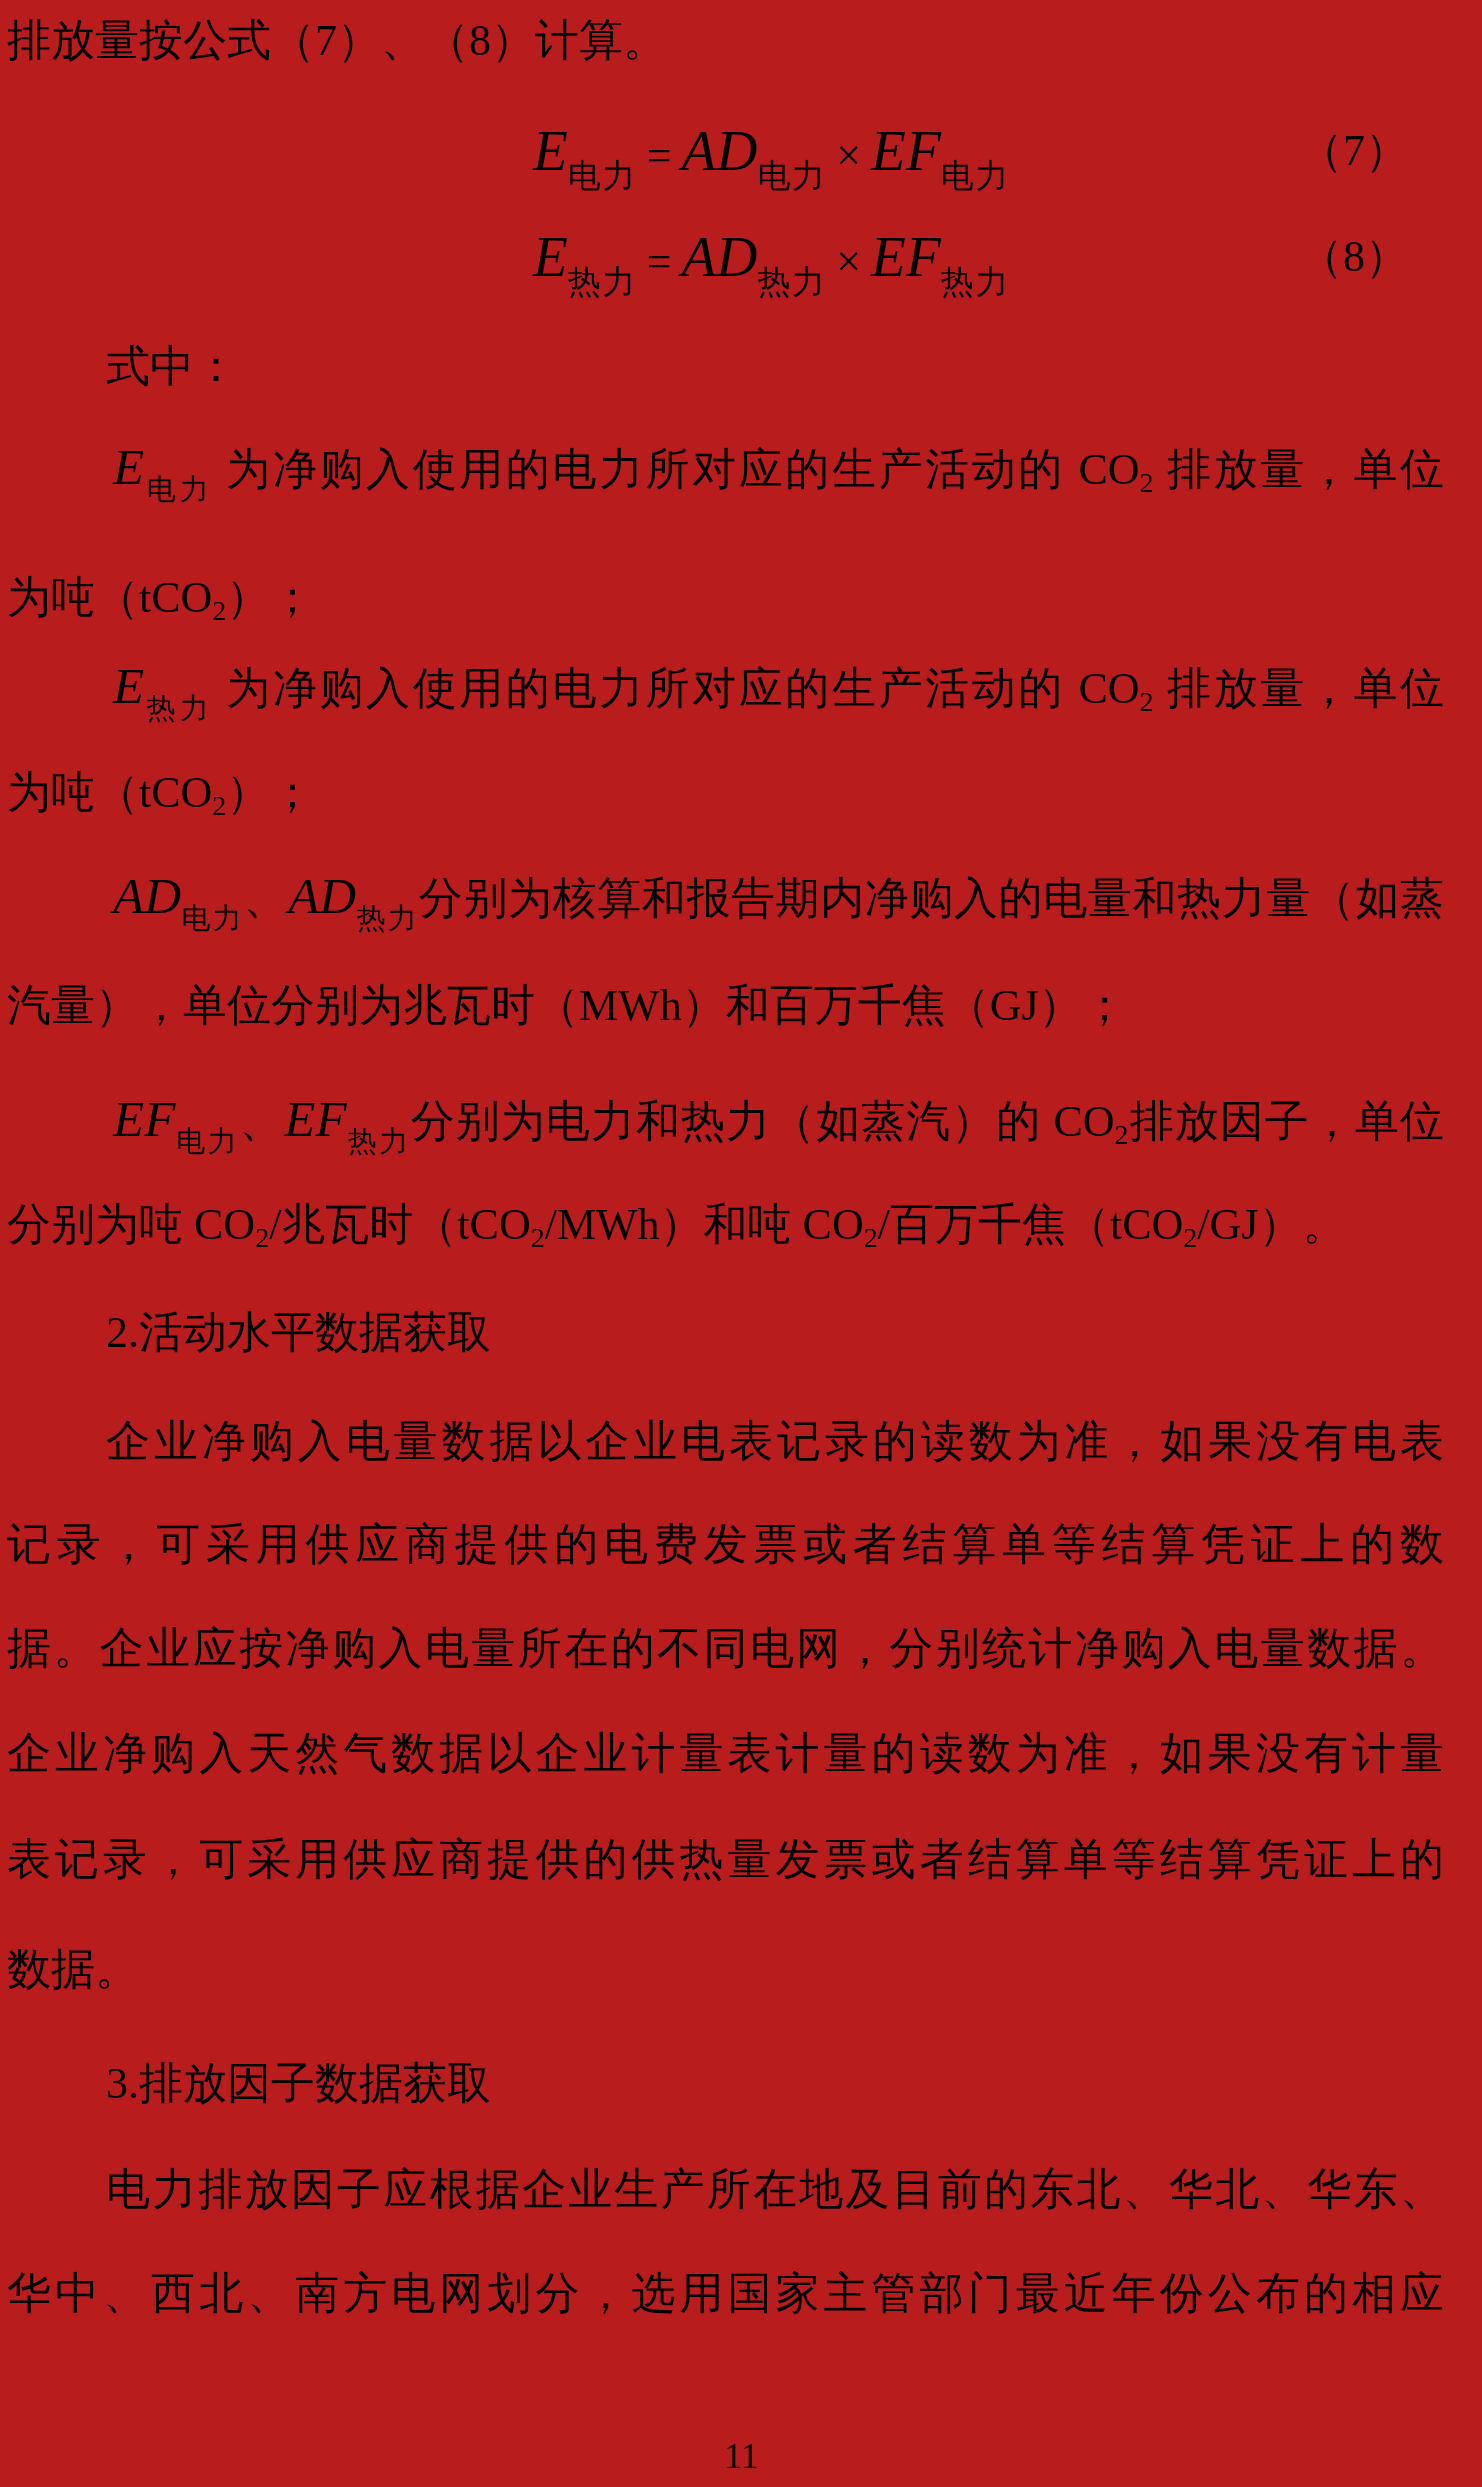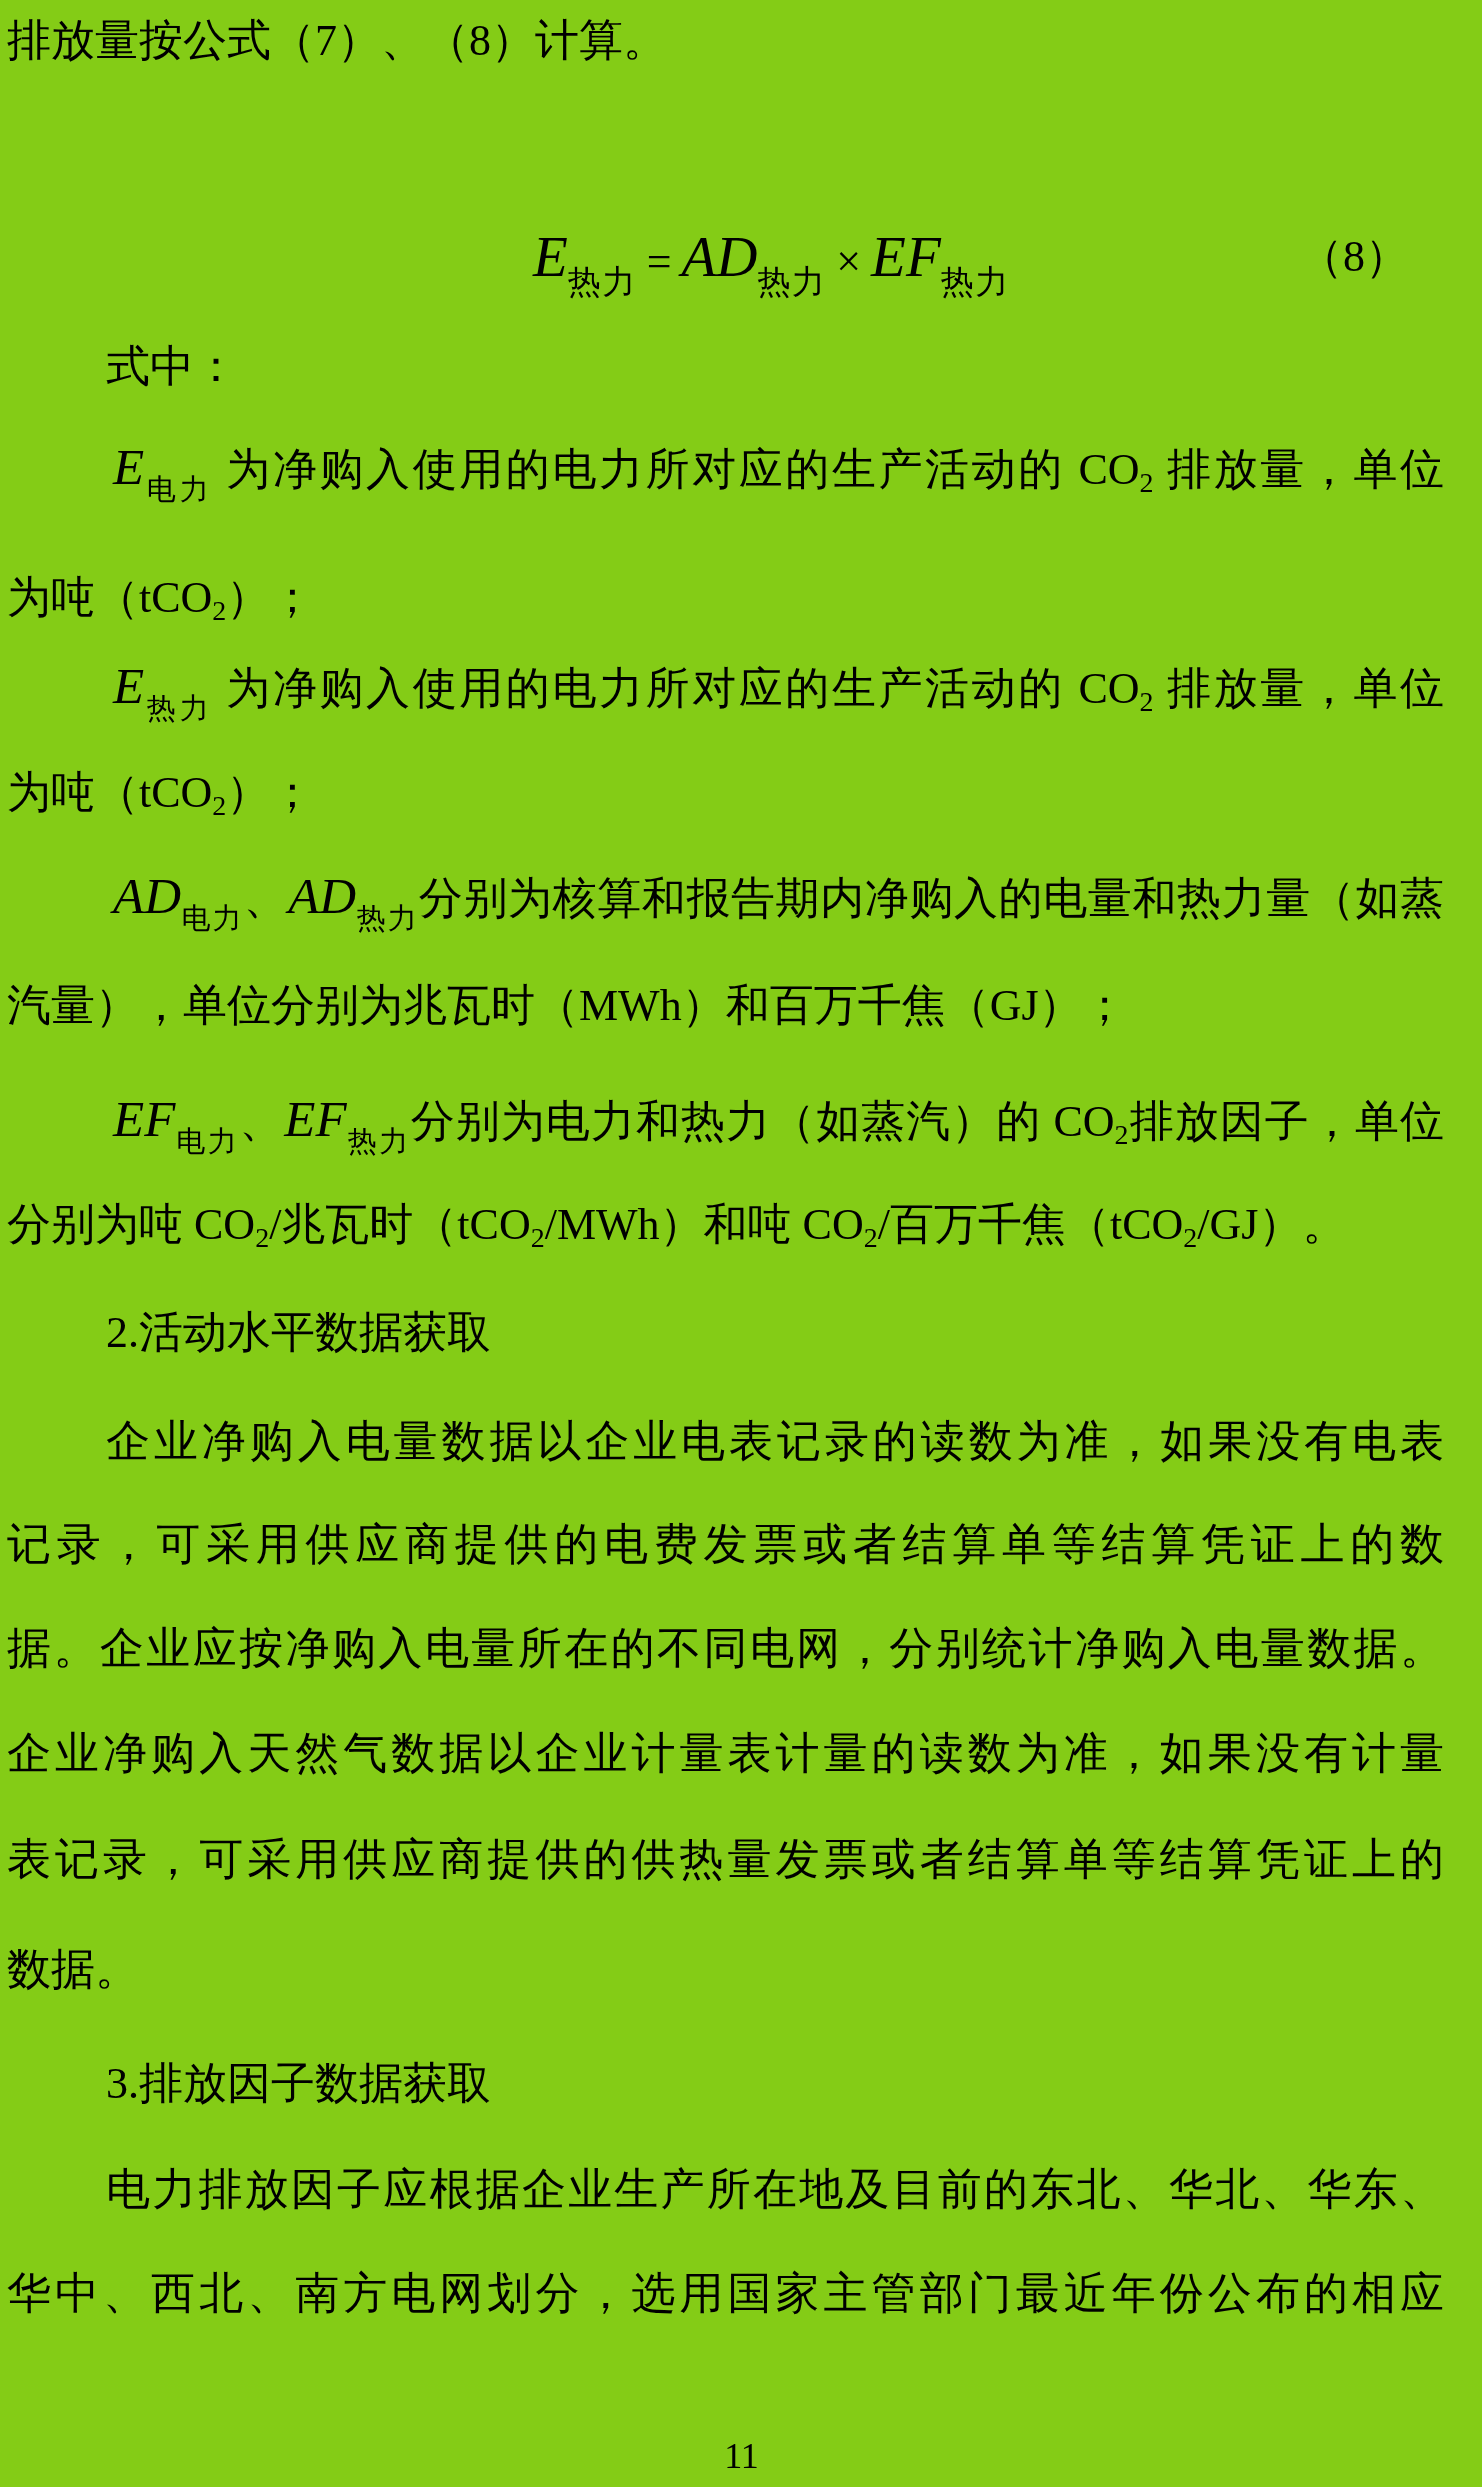--- a/index.html
+++ b/index.html
@@ -1,19 +1,19 @@
 <!DOCTYPE html>
 <html style="font-size:11.3px"><head>
 <meta charset="utf-8">
 <style>
   html,body{margin:0;padding:0;background:#888;}
   .page{
     position:relative;
     width:1483px;height:2487px;
-    background:#84cc16;
+    background:#b91c1c;
     color:#000;
     font-family:"Liberation Serif","DejaVu Serif",serif;
     overflow:hidden;
   }
   .ln{
     position:absolute;left:7px;right:39px;
     font-size:44px;line-height:68px;
     white-space:normal;
   }
   .ind{padding-left:99px;}
@@ -35,20 +35,24 @@
     text-align:center;font-size:36px;line-height:31px;
   }
 </style>
 </head>
 <body>
 
 <div class="page">
 
   <div class="ln" style="top:7px;"><span>排放量按公式（7）、（8）计算。</span></div>
 
+  <div class="f-row" style="top:112px;">
+    <span class="f-body"><span class="f-var">E</span><span class="f-sub">电力</span><span class="f-op">=</span><span class="f-var">AD</span><span class="f-sub">电力</span><span class="f-op">×</span><span class="f-var">EF</span><span class="f-sub">电力</span></span>
+    <span class="f-num">（7）</span>
+  </div>
 
   <div class="f-row" style="top:218px;">
     <span class="f-body"><span class="f-var">E</span><span class="f-sub">热力</span><span class="f-op">=</span><span class="f-var">AD</span><span class="f-sub">热力</span><span class="f-op">×</span><span class="f-var">EF</span><span class="f-sub">热力</span></span>
     <span class="f-num">（8）</span>
   </div>
 
   <div class="ln ind" style="top:333px;"><span>式中：</span></div>
 
   <div class="ln ind150 just" style="top:433px;"><span class="seg-i">E</span><span class="seg-s">电力</span><span> 为净购入使用的电力所对应的生产活动的 CO</span><span class="seg-n">2</span><span> 排放量，单位</span></div>
   <div class="ln" style="top:564px;"><span>为吨（tCO</span><span class="seg-n">2</span><span>）；</span></div>

